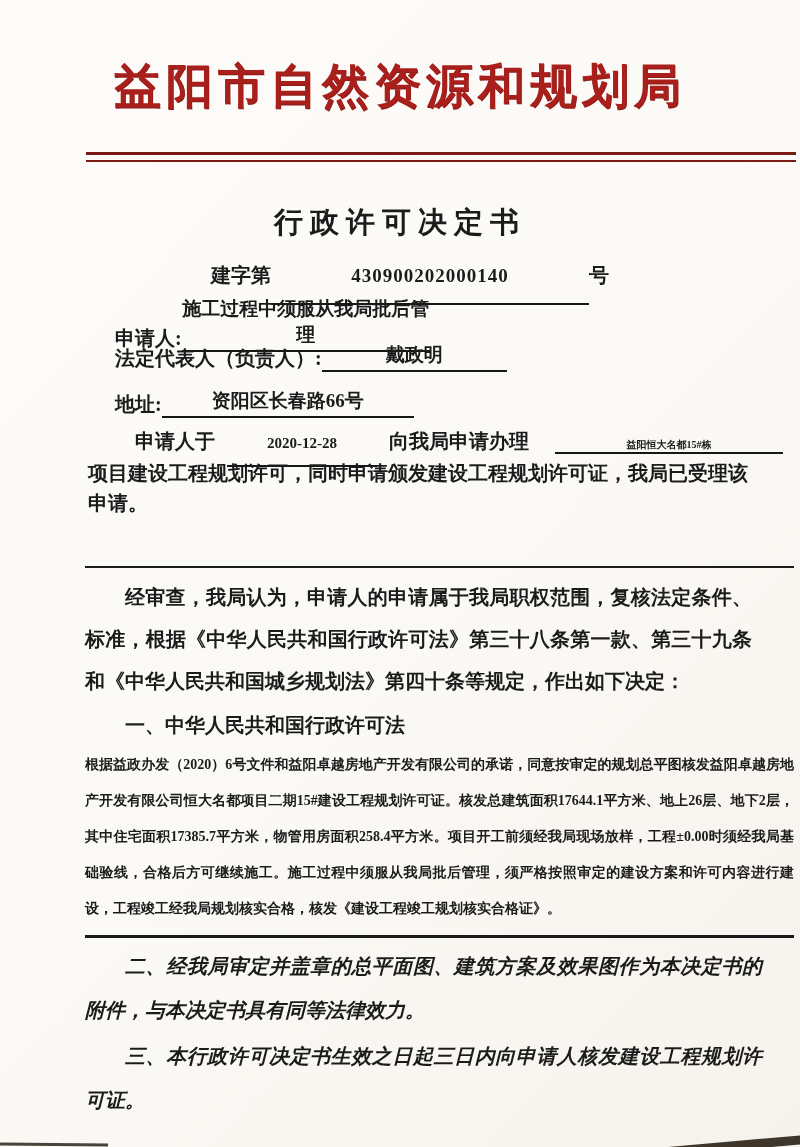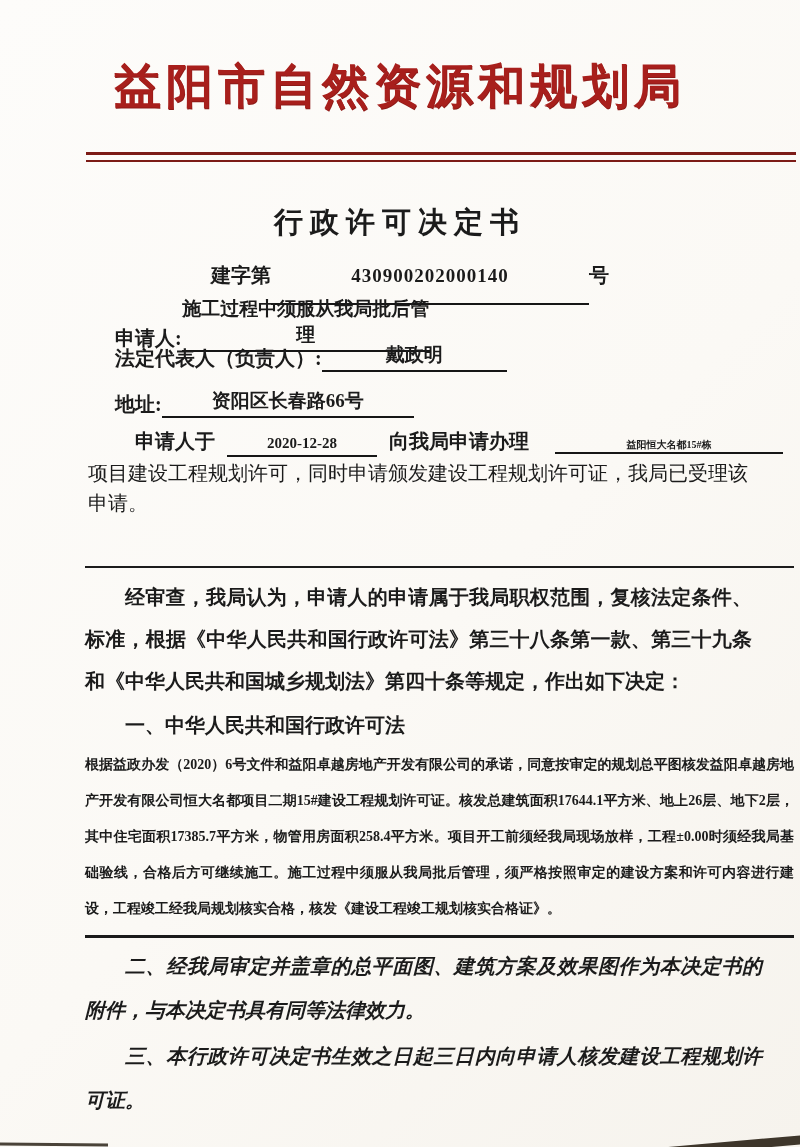--- a/index.html
+++ b/index.html
@@ -98,35 +98,35 @@
     left: 135px;
     display: flex;
     align-items: baseline;
     font-size: 20px;
     font-weight: bold;
   }
   .value-date {
     width: 150px;
     margin: 0 12px;
     font-size: 15px;
-    padding-bottom: 3px;
+    padding-bottom: 13px;
     text-align: center;
   }
   .value-project {
     width: 228px;
     margin-left: 26px;
     font-size: 10px;
   }
   .application-continuation {
     position: absolute;
     top: 458px;
     left: 88px;
     right: 45px;
     font-size: 20px;
-    font-weight: 400;
+    font-weight: 700;
     line-height: 30px;
   }
   
   .body-section {
     position: absolute;
     top: 566px;
     left: 85px;
     right: 6px;
     border-top: 2px solid #1c1c1c;
     padding-top: 8px;

